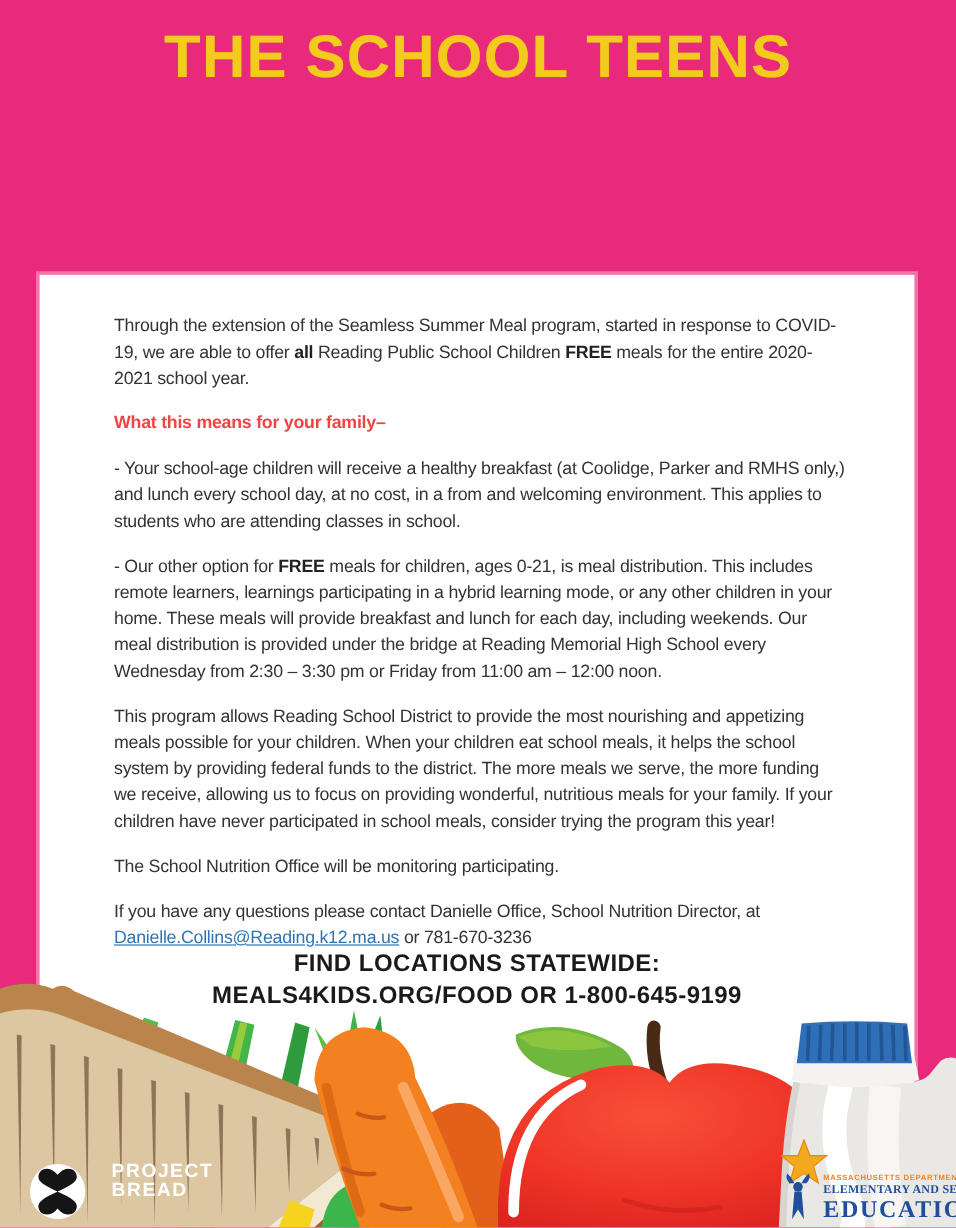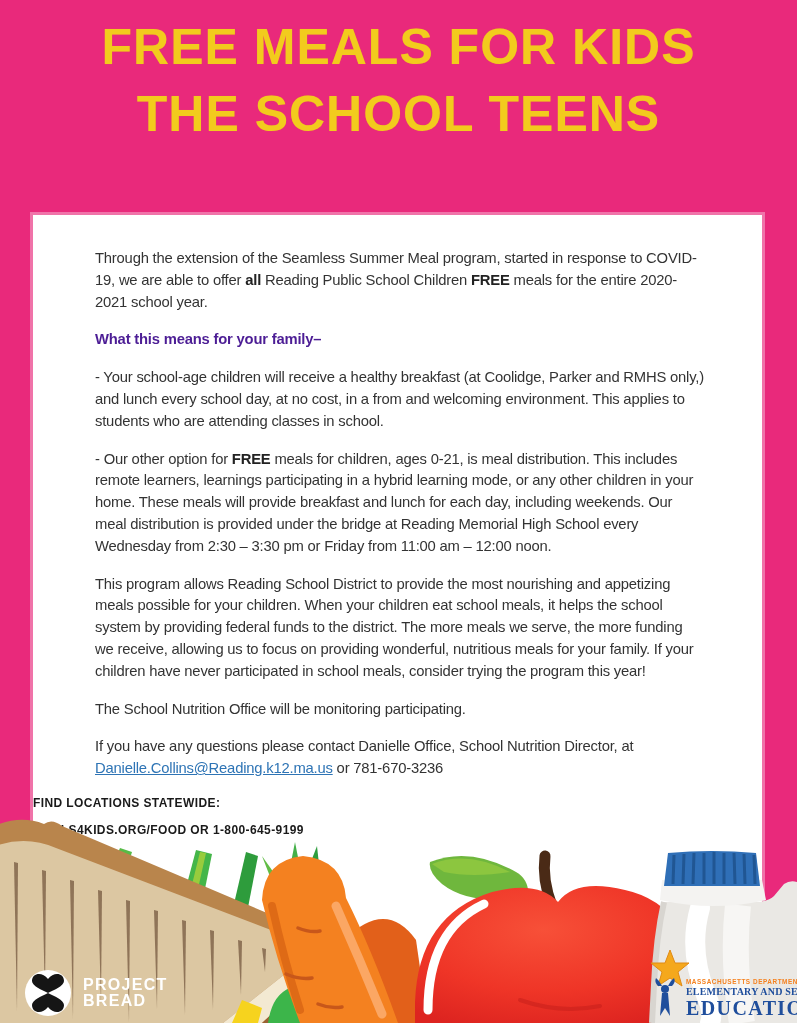--- a/index.html
+++ b/index.html
@@ -11,56 +11,55 @@
   body{
     position:relative;background:var(--pink);
     font-family:"Liberation Sans",sans-serif;
   }
   .title{
     position:absolute;top:14px;left:0;width:797px;text-align:center;
     color:var(--yellow);font-weight:800;font-size:50px;line-height:67px;
     letter-spacing:1px;text-shadow:0 0 1px rgba(235,160,30,.45);
   }
   .card{
-    position:absolute;left:33px;top:215px;width:729px;height:786px;
+    position:absolute;left:33px;top:229px;width:729px;height:786px;
     background:#ffffff;box-shadow:0 0 0 3px rgba(255,255,255,.35);
   }
   .card-inner{padding:33px 58px 0 62px;color:var(--body);
     font-size:14.8px;line-height:21.8px;letter-spacing:-0.2px;}
   .card-inner p{margin:0 0 16px 0;}
   .b{font-weight:bold;color:#222;}
-  .heading{font-weight:bold;color:#4c1d95;}
+  .heading{font-weight:bold;color:#ef4444;}
   a.email{color:var(--link);text-decoration:underline;cursor:pointer;}
   .footer{
-    position:absolute;left:33px;top:790px;width:729px;text-align:left;
-    color:var(--footer);font-weight:800;font-size:12px;line-height:27px;
+    position:absolute;left:33px;top:790px;width:729px;text-align:center;
+    color:var(--footer);font-weight:800;font-size:20px;line-height:27px;
     letter-spacing:.4px;z-index:1;
   }
   .band{position:absolute;left:0;top:810px;width:797px;height:213px;z-index:5;}
   .pb-logo{
     position:absolute;left:24px;top:969px;z-index:6;display:flex;
-    align-items:center;gap:11px;color:#ffffff;
+    align-items:flex-start;gap:21px;color:#ffffff;
   }
   .pb-text{font-weight:800;font-size:16px;line-height:16px;letter-spacing:1.3px;}
   .dese-logo{
     position:absolute;left:648px;top:948px;z-index:6;width:146px;height:70px;
   }
   .dese-art{position:absolute;left:0;top:0;}
   .dese-text{position:absolute;left:38px;top:30px;white-space:nowrap;}
   .dese-l1{color:var(--dese-orange);font-weight:bold;font-size:6.4px;letter-spacing:.55px;}
   .dese-l2{color:var(--dese-blue);font-family:"Liberation Serif",serif;font-weight:bold;
     font-size:10px;letter-spacing:.2px;margin-top:1px;}
   .dese-l3{color:var(--dese-blue);font-family:"Liberation Serif",serif;font-weight:bold;
     font-size:20px;letter-spacing:1.4px;margin-top:0px;}
 </style>
 </head>
 <body>
 
 <div class="title">
-  <div>FREE MEALS FOR KIDS</div>
   <div>THE SCHOOL TEENS</div>
 </div>
 
 <div class="card">
   <div class="card-inner">
     <p><span>Through the extension of the Seamless Summer Meal program, started in response to COVID-19, we are able to offer </span><span class="b">all</span><span> Reading Public School Children </span><span class="b">FREE</span><span> meals for the entire 2020-2021 school year.</span></p>
     <p class="heading">What this means for your family–</p>
     <p>-  Your school-age children will receive a healthy breakfast (at Coolidge, Parker and RMHS only,) and lunch every school day, at no cost, in a from and welcoming environment. This applies to students who are attending classes in school.</p>
     <p><span>-  Our other option for </span><span class="b">FREE</span><span> meals for children, ages 0-21, is meal distribution.  This includes remote learners, learnings participating in a hybrid learning mode, or any other children in your home.  These meals will provide breakfast and lunch for each day, including weekends.  Our meal distribution is provided under the bridge at Reading Memorial High School every Wednesday from 2:30 – 3:30 pm or Friday from 11:00 am – 12:00 noon.</span></p>
     <p>This program allows Reading School District to provide the most nourishing and appetizing meals possible for your children. When your children eat school meals, it helps the school system by providing federal funds to the district. The more meals we serve, the more funding we receive, allowing us to focus on providing wonderful, nutritious meals for your family. If your children have never participated in school meals, consider trying the program this year!</p>

